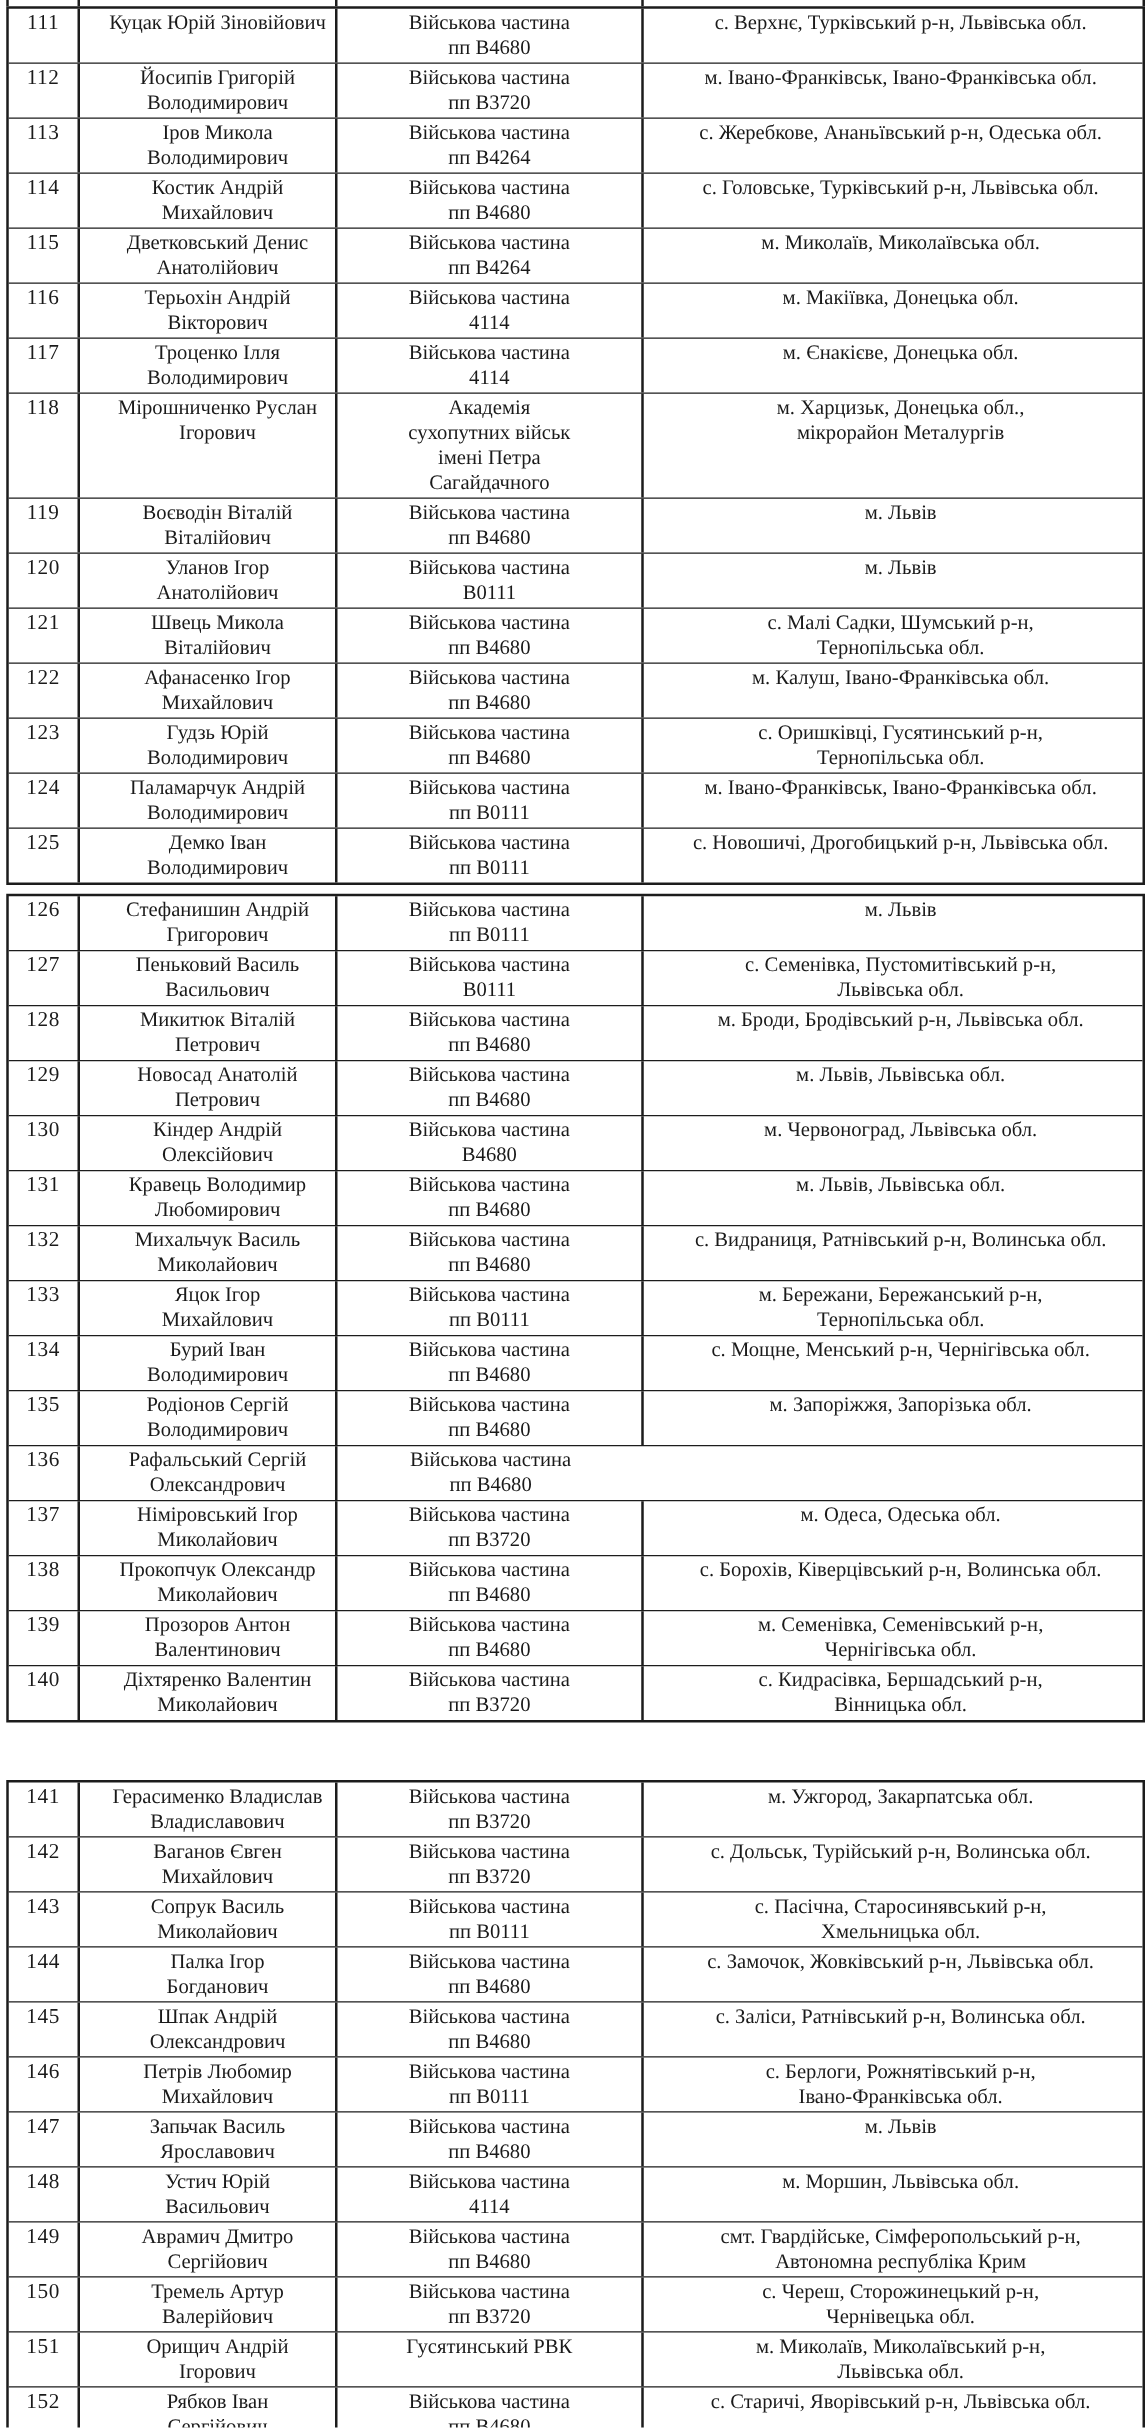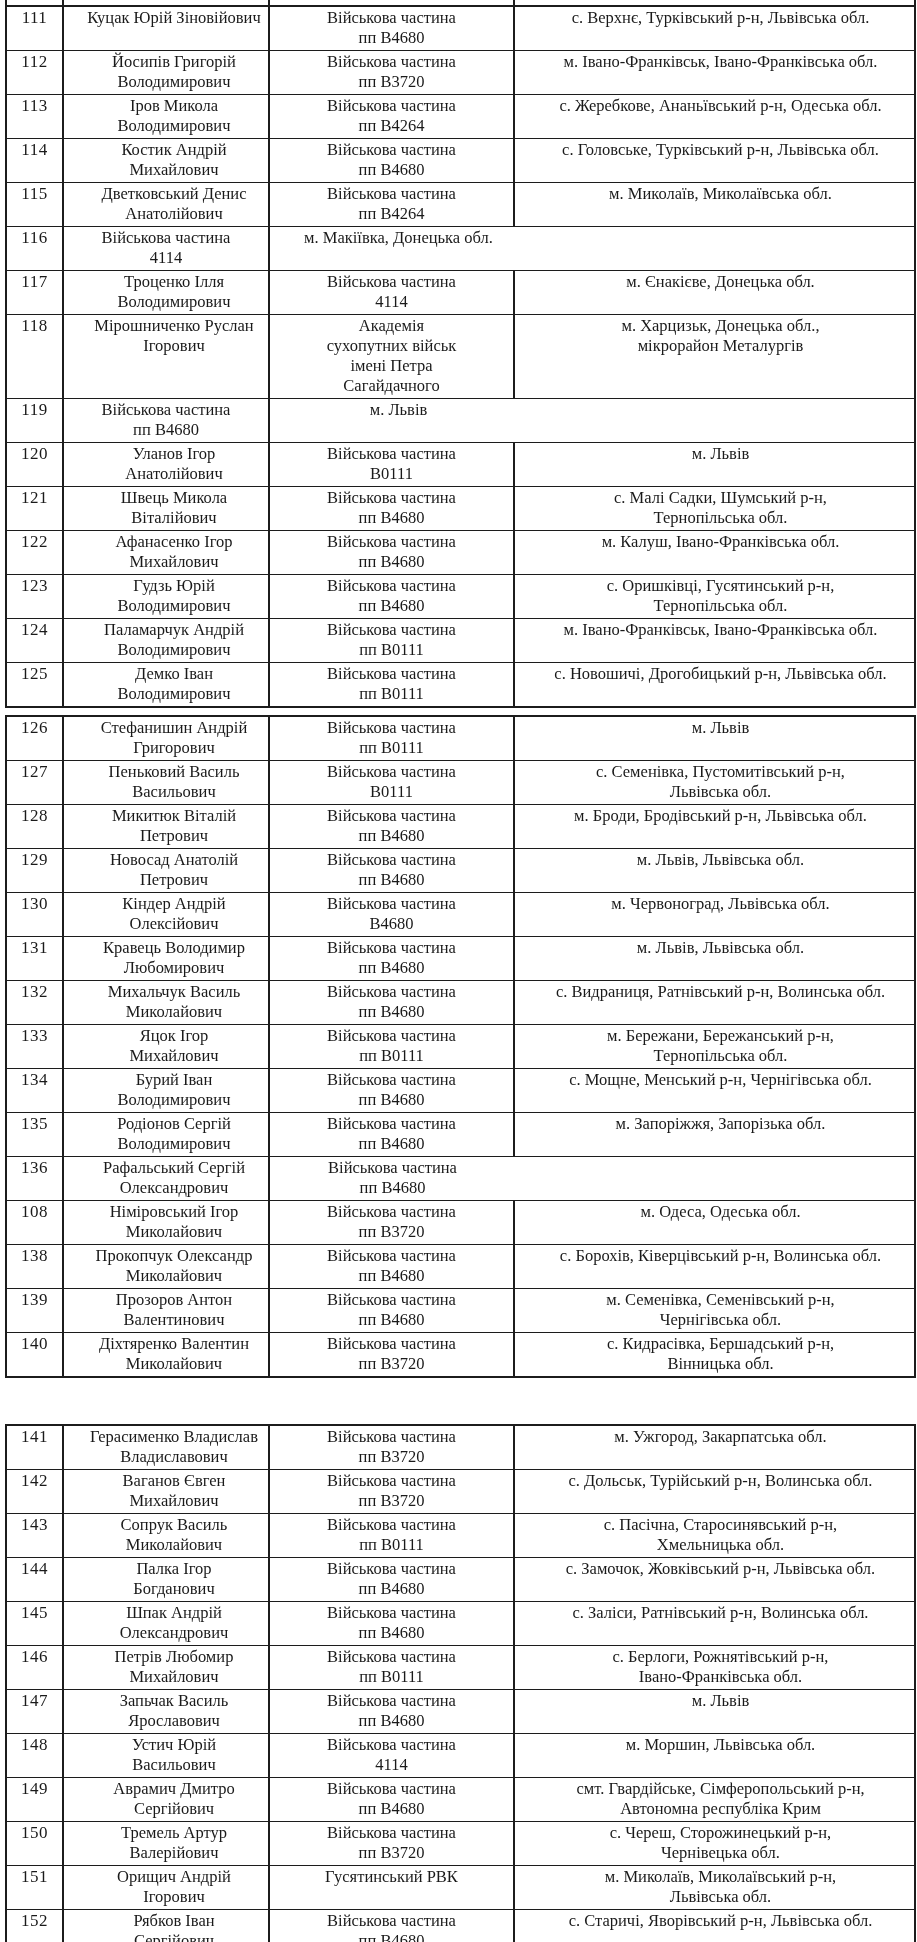--- a/index.html
+++ b/index.html
@@ -109,20 +109,22 @@
     <div class="cell num">115</div>
     <div class="cell name">Дветковський Денис
 Анатолійович</div>
     <div class="cell unit">Військова частина
 пп В4264</div>
     <div class="cell loc">м. Миколаїв, Миколаївська обл.</div>
   </div>
 
   <div class="row">
     <div class="cell num">116</div>
+    <div class="cell name">Терьохін Андрій
+Вікторович</div>
     <div class="cell unit">Військова частина
 4114</div>
     <div class="cell loc">м. Макіївка, Донецька обл.</div>
   </div>
 
   <div class="row">
     <div class="cell num">117</div>
     <div class="cell name">Троценко Ілля
 Володимирович</div>
     <div class="cell unit">Військова частина
@@ -137,20 +139,21 @@
     <div class="cell unit">Академія
 сухопутних військ
 імені Петра
 Сагайдачного</div>
     <div class="cell loc">м. Харцизьк, Донецька обл.,
 мікрорайон Металургів</div>
   </div>
 
   <div class="row">
     <div class="cell num">119</div>
+    <div class="cell name">Воєводін Віталій Віталійович</div>
     <div class="cell unit">Військова частина
 пп В4680</div>
     <div class="cell loc">м. Львів</div>
   </div>
 
   <div class="row">
     <div class="cell num">120</div>
     <div class="cell name">Уланов Ігор
 Анатолійович</div>
     <div class="cell unit">Військова частина
@@ -299,21 +302,21 @@
 
   <div class="row">
     <div class="cell num">136</div>
     <div class="cell name">Рафальський Сергій
 Олександрович</div>
     <div class="cell unit">Військова частина
 пп В4680</div>
   </div>
 
   <div class="row">
-    <div class="cell num">108</div>
+    <div class="cell num">137</div>
     <div class="cell name">Німіровський Ігор
 Миколайович</div>
     <div class="cell unit">Військова частина
 пп В3720</div>
     <div class="cell loc">м. Одеса, Одеська обл.</div>
   </div>
 
   <div class="row">
     <div class="cell num">138</div>
     <div class="cell name">Прокопчук Олександр

